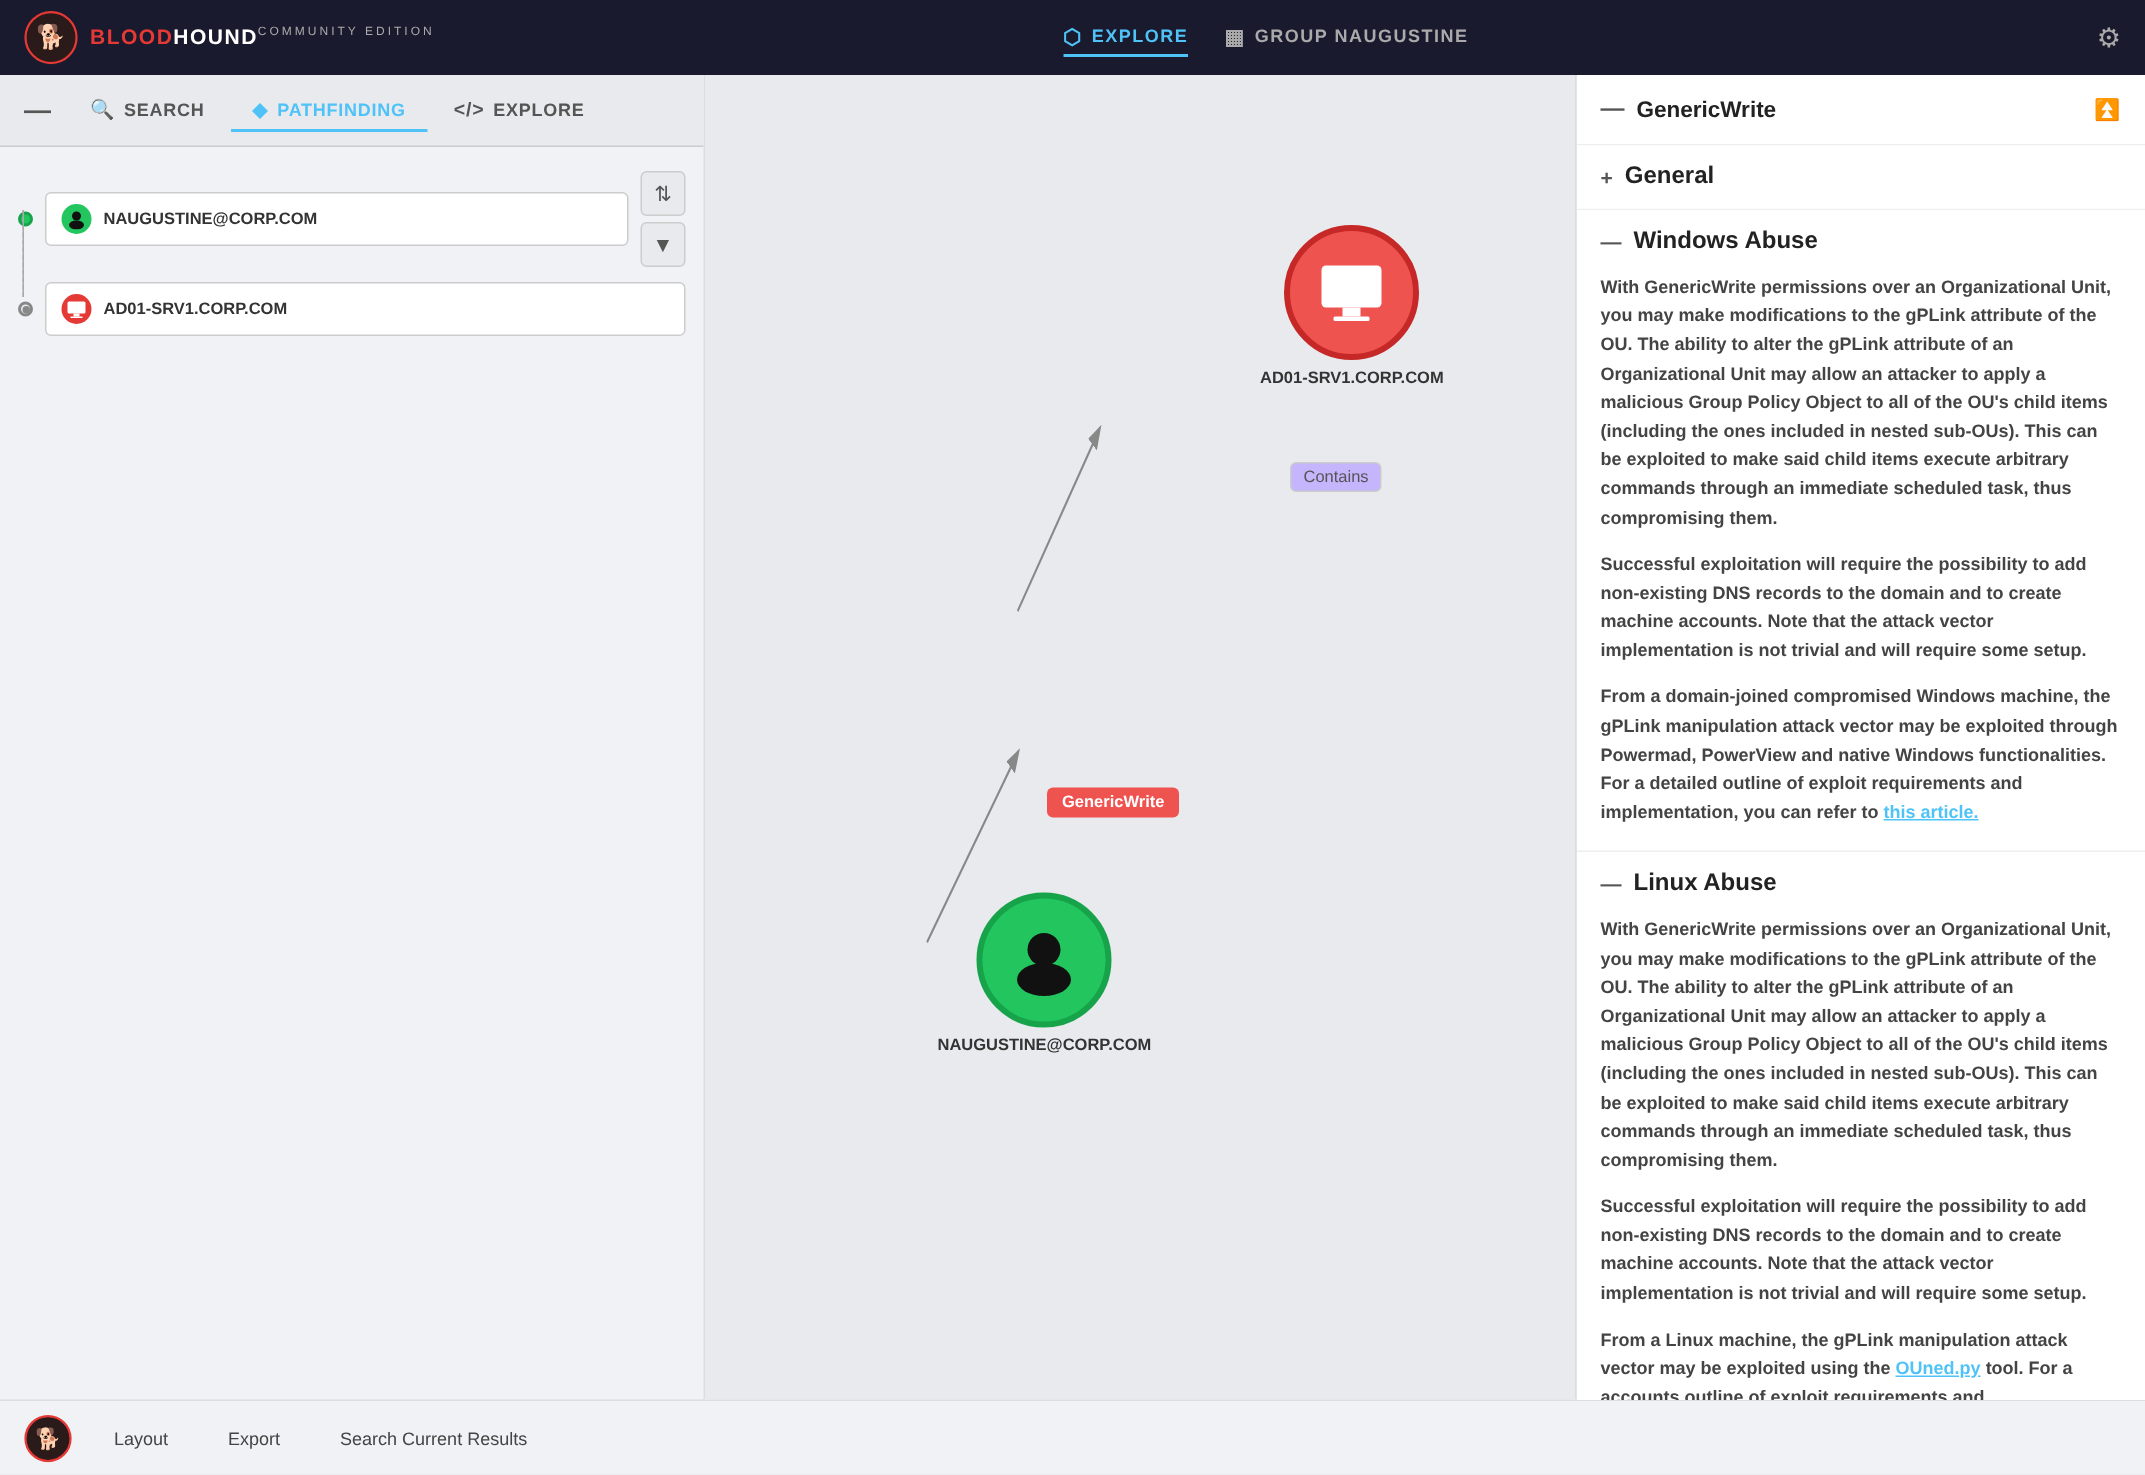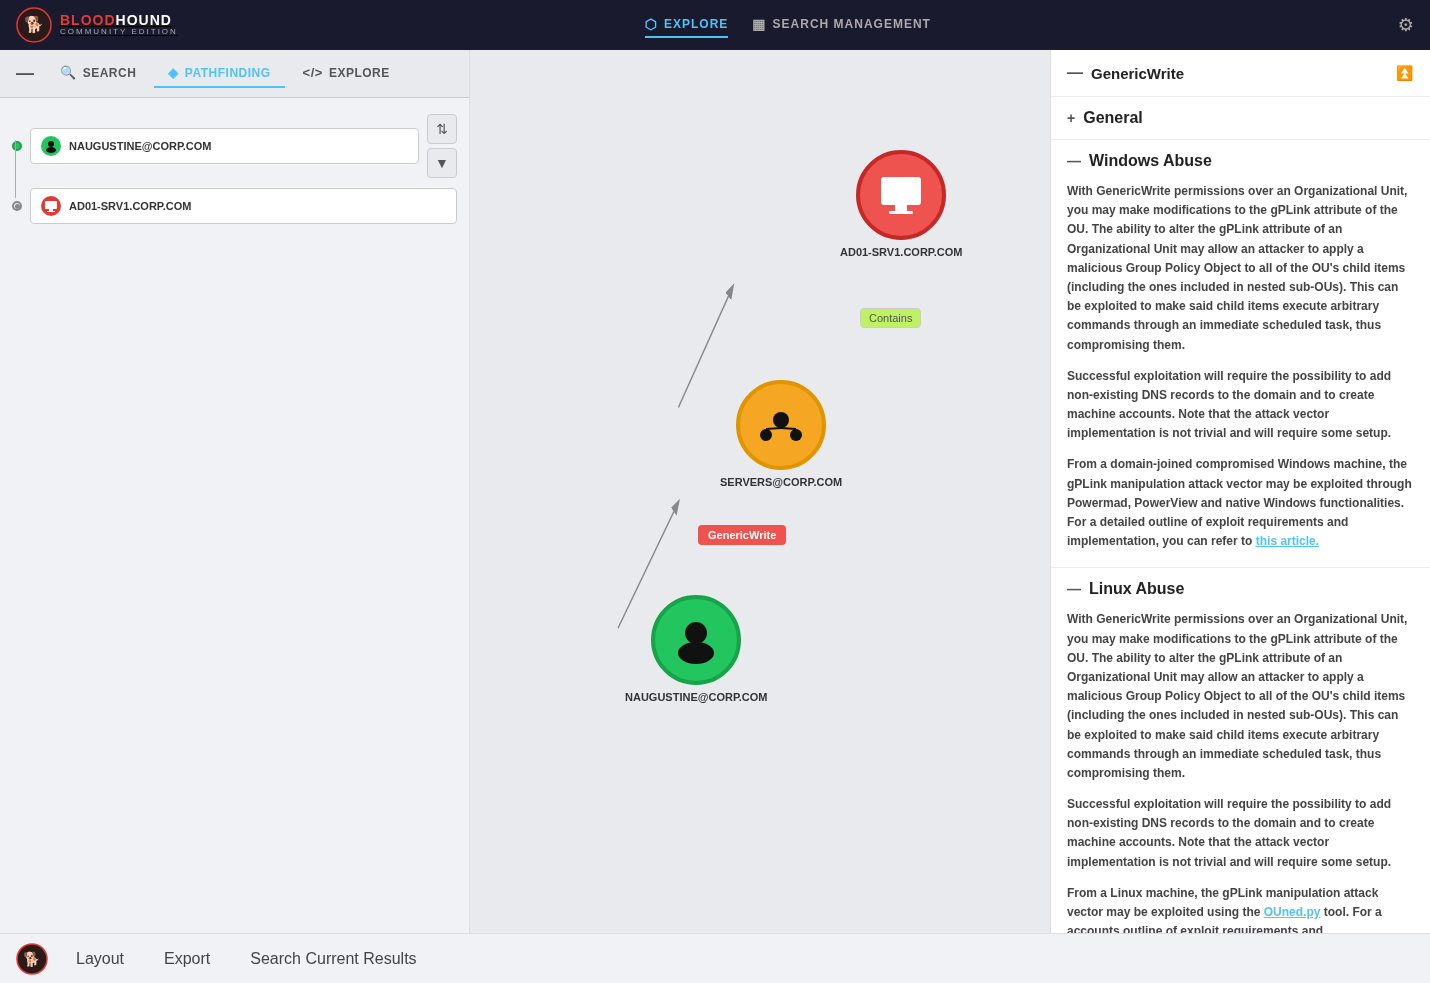--- a/index.html
+++ b/index.html
@@ -19,23 +19,22 @@
       display: flex;
       align-items: center;
       gap: 8px;
     }
     .logo-icon {
       width: 36px;
       height: 36px;
     }
     .nav-brand {
       display: flex;
-      flex-direction: column;
+      flex-direction: row;
       line-height: 1.1;
-      text-decoration: underline;
     }
     .nav-brand-name {
       color: white;
       font-size: 14px;
       font-weight: bold;
       letter-spacing: 1px;
     }
     .nav-brand-name span { color: #e53935; }
     .nav-brand-sub {
       color: #aaa;
@@ -211,21 +210,21 @@
     
     .graph-svg {
       position: absolute;
       top: 0; left: 0;
       width: 100%; height: 100%;
     }
 
     
     .edge-label {
       position: absolute;
-      background: #bef264;
+      background: #c4b5fd;
       border: 1px solid #ccc;
       border-radius: 4px;
       padding: 3px 8px;
       font-size: 11px;
       color: #555;
       pointer-events: none;
     }
     .edge-label-generic-write {
       position: absolute;
       background: #ef5350;
@@ -299,21 +298,21 @@
       gap: 16px;
       border-top: 1px solid #ddd;
       flex-shrink: 0;
     }
     .toolbar-logo {
       width: 32px; height: 32px;
     }
     .toolbar-btn {
       background: transparent;
       border: none;
-      font-size: 16px;
+      font-size: 12px;
       color: #444;
       cursor: pointer;
       padding: 6px 12px;
       font-weight: 500;
     }
 
     
     .graph-node {
       position: absolute;
       display: flex;
@@ -353,21 +352,21 @@
     </div>
   </div>
 
   <div class="nav-links">
     <a class="nav-link active">
       <span class="nav-link-icon">⬡</span>
       <span>EXPLORE</span>
     </a>
     <a class="nav-link">
       <span class="nav-link-icon">▦</span>
-      <span>SEARCH MANAGEMENT</span>
+      <span>GROUP NAUGUSTINE</span>
     </a>
   </div>
 
   <span class="nav-gear">⚙</span>
 </nav>
 
 <div class="main-layout">
 
   <div class="left-panel">
 
@@ -443,32 +442,20 @@
     <div class="graph-node" style="left: 155px; top: 545px;">
       <div class="node-circle" style="width:90px;height:90px;background:#22c55e;border-color:#16a34a;border-width:4px;">
         <svg width="50" height="50" viewBox="0 0 50 50">
           <circle cx="25" cy="18" r="11" fill="#111"></circle>
           <ellipse cx="25" cy="38" rx="18" ry="11" fill="#111"></ellipse>
         </svg>
       </div>
       <span class="node-label-text">NAUGUSTINE@CORP.COM</span>
     </div>
 
-    <div class="graph-node" style="left: 250px; top: 330px;">
-      <div class="node-circle" style="width:90px;height:90px;background:#f5a623;border-color:#e09400;border-width:4px;">
-        <svg width="50" height="50" viewBox="0 0 50 50">
-          <circle cx="25" cy="20" r="8" fill="#111"></circle>
-          <circle cx="10" cy="35" r="6" fill="#111"></circle>
-          <circle cx="40" cy="35" r="6" fill="#111"></circle>
-          <line x1="25" y1="28" x2="10" y2="29" stroke="#111" stroke-width="2"></line>
-          <line x1="25" y1="28" x2="40" y2="29" stroke="#111" stroke-width="2"></line>
-        </svg>
-      </div>
-      <span class="node-label-text">SERVERS@CORP.COM</span>
-    </div>
 
     <div class="graph-node" style="left: 370px; top: 100px;">
       <div class="node-circle" style="width:90px;height:90px;background:#ef5350;border-color:#c62828;border-width:4px;">
         <svg width="52" height="52" viewBox="0 0 52 52">
           <rect x="6" y="8" width="40" height="28" rx="3" fill="white"></rect>
           <rect x="20" y="36" width="12" height="6" fill="white"></rect>
           <rect x="14" y="42" width="24" height="3" rx="1" fill="white"></rect>
         </svg>
       </div>
       <span class="node-label-text">AD01-SRV1.CORP.COM</span>

